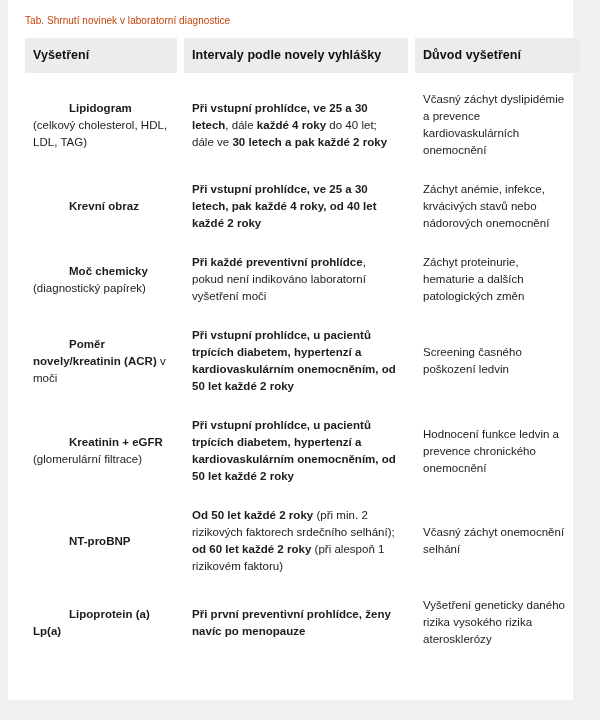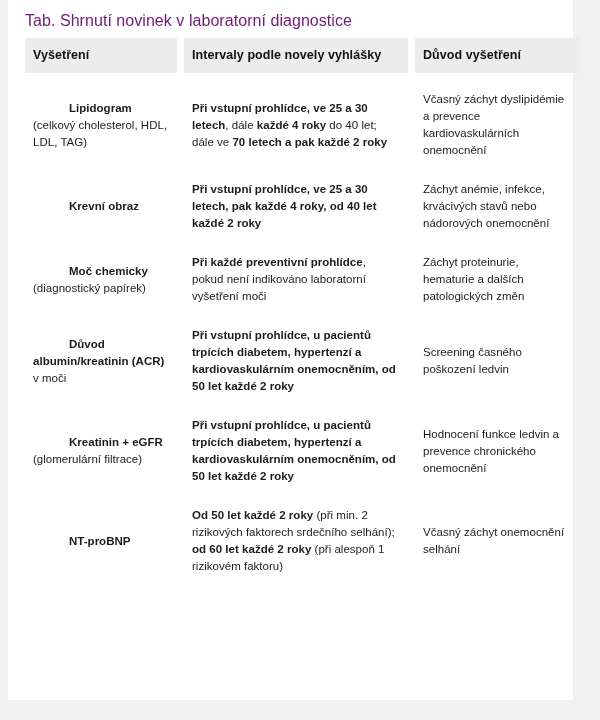--- a/index.html
+++ b/index.html
@@ -17,23 +17,23 @@
     position: absolute;
     left: 8px;
     top: 0px;
     width: 565px;
     min-height: 700px;
     background: #ffffff;
     box-sizing: border-box;
     padding: 10px 12px 14px 12px;
   }
   #table-caption {
-    font-size: 16px;
+    font-size: 10px;
     line-height: 16px;
-    color: #701a75;
+    color: #c2410c;
     padding: 3px 0 9px 5px;
     letter-spacing: 0.05px;
   }
   table.lab-table {
     border-collapse: separate;
     border-spacing: 7px 0;
     width: 100%;
     table-layout: fixed;
     margin-left: -2px;
   }
@@ -91,21 +91,21 @@
     </thead>
     <tbody id="table-body">
         <tr class="spacer-row">
           <td colspan="3"></td>
         </tr>
         <tr>
           <td class="col-exam">
             <span class="cell-text"><b>Lipidogram</b> (celkový cholesterol, HDL, LDL, TAG)</span>
           </td>
           <td class="col-interval">
-            <span class="cell-text"><b>Při vstupní prohlídce, ve 25 a 30 letech</b>, dále <b>každé 4 roky</b> do 40 let; dále ve <b>70 letech a pak každé 2 roky</b></span>
+            <span class="cell-text"><b>Při vstupní prohlídce, ve 25 a 30 letech</b>, dále <b>každé 4 roky</b> do 40 let; dále ve <b>30 letech a pak každé 2 roky</b></span>
           </td>
           <td class="col-reason">
             <span class="cell-text">Včasný záchyt dyslipidémie a prevence kardiovaskulárních onemocnění</span>
           </td>
         </tr>
         <tr>
           <td class="col-exam">
             <span class="cell-text"><b>Krevní obraz</b></span>
           </td>
           <td class="col-interval">
@@ -121,21 +121,21 @@
           </td>
           <td class="col-interval">
             <span class="cell-text"><b>Při každé preventivní prohlídce</b>, pokud není indikováno laboratorní vyšetření moči</span>
           </td>
           <td class="col-reason">
             <span class="cell-text">Záchyt proteinurie, hematurie a dalších patologických změn</span>
           </td>
         </tr>
         <tr>
           <td class="col-exam">
-            <span class="cell-text"><b>Důvod albumin/kreatinin (ACR)</b> v moči</span>
+            <span class="cell-text"><b>Poměr novely/kreatinin (ACR)</b> v moči</span>
           </td>
           <td class="col-interval">
             <span class="cell-text"><b>Při vstupní prohlídce, u pacientů trpících diabetem, hypertenzí a kardiovaskulárním onemocněním, od 50 let každé 2 roky</b></span>
           </td>
           <td class="col-reason">
             <span class="cell-text">Screening časného poškození ledvin</span>
           </td>
         </tr>
         <tr>
           <td class="col-exam">
@@ -153,20 +153,31 @@
             <span class="cell-text"><b>NT-proBNP</b></span>
           </td>
           <td class="col-interval">
             <span class="cell-text"><b>Od 50 let každé 2 roky</b> (při min. 2 rizikových faktorech srdečního selhání); <b>od 60 let každé 2 roky</b> (při alespoň 1 rizikovém faktoru)</span>
           </td>
           <td class="col-reason">
             <span class="cell-text">Včasný záchyt onemocnění selhání</span>
           </td>
         </tr>
         <tr>
+          <td class="col-exam">
+            <span class="cell-text"><b>Lipoprotein (a)<br>Lp(a)</b></span>
+          </td>
+          <td class="col-interval">
+            <span class="cell-text"><b>Při první preventivní prohlídce, ženy navíc po menopauze</b></span>
+          </td>
+          <td class="col-reason">
+            <span class="cell-text">Vyšetření geneticky daného rizika vysokého rizika aterosklerózy</span>
+          </td>
+        </tr>
+        <tr>
           <td class="col-exam"></td>
           <td class="col-interval"></td>
           <td class="col-reason"></td>
         </tr>
       </tbody>
   </table>
 
 </div>
 
 </body></html>

